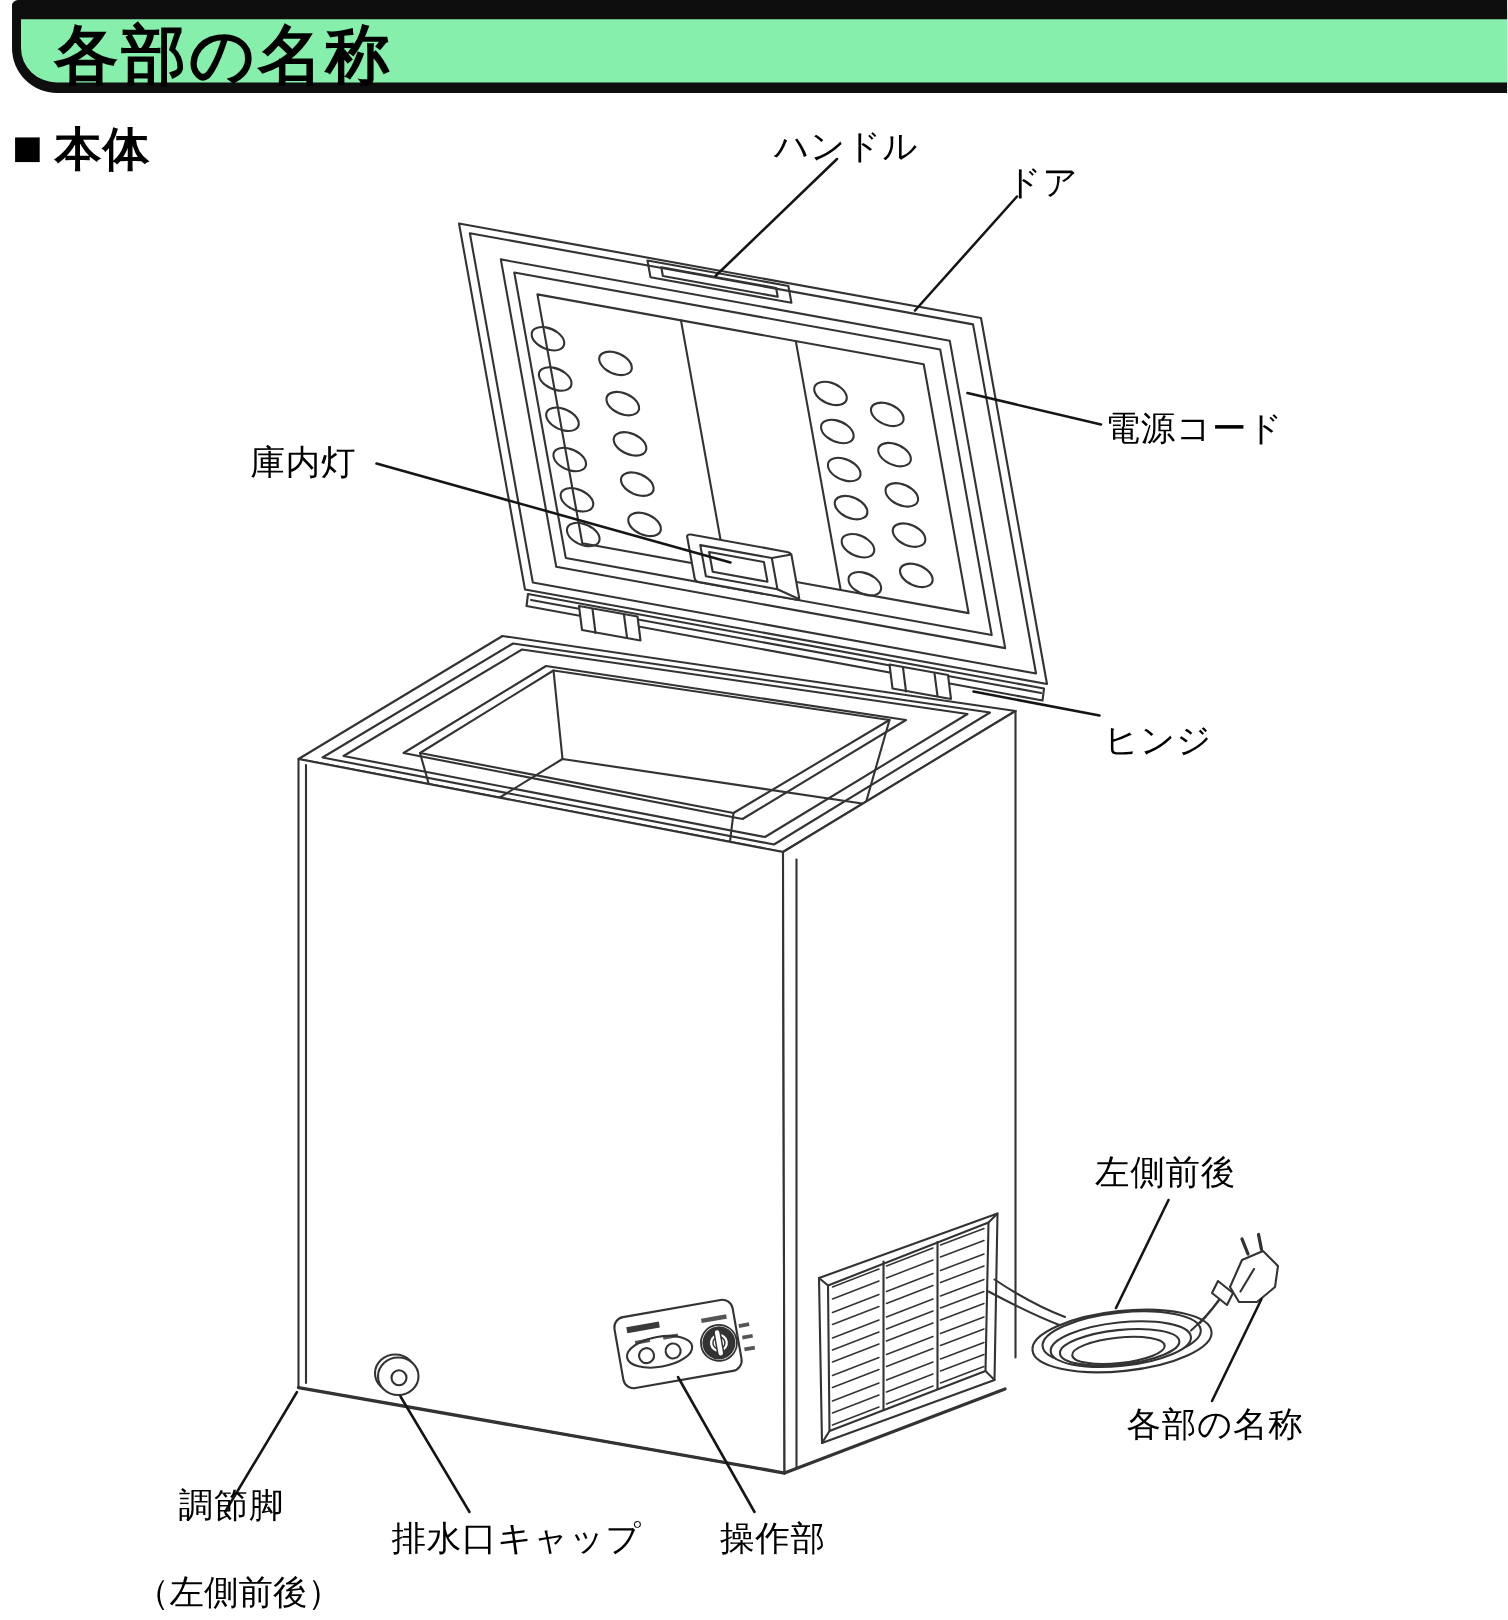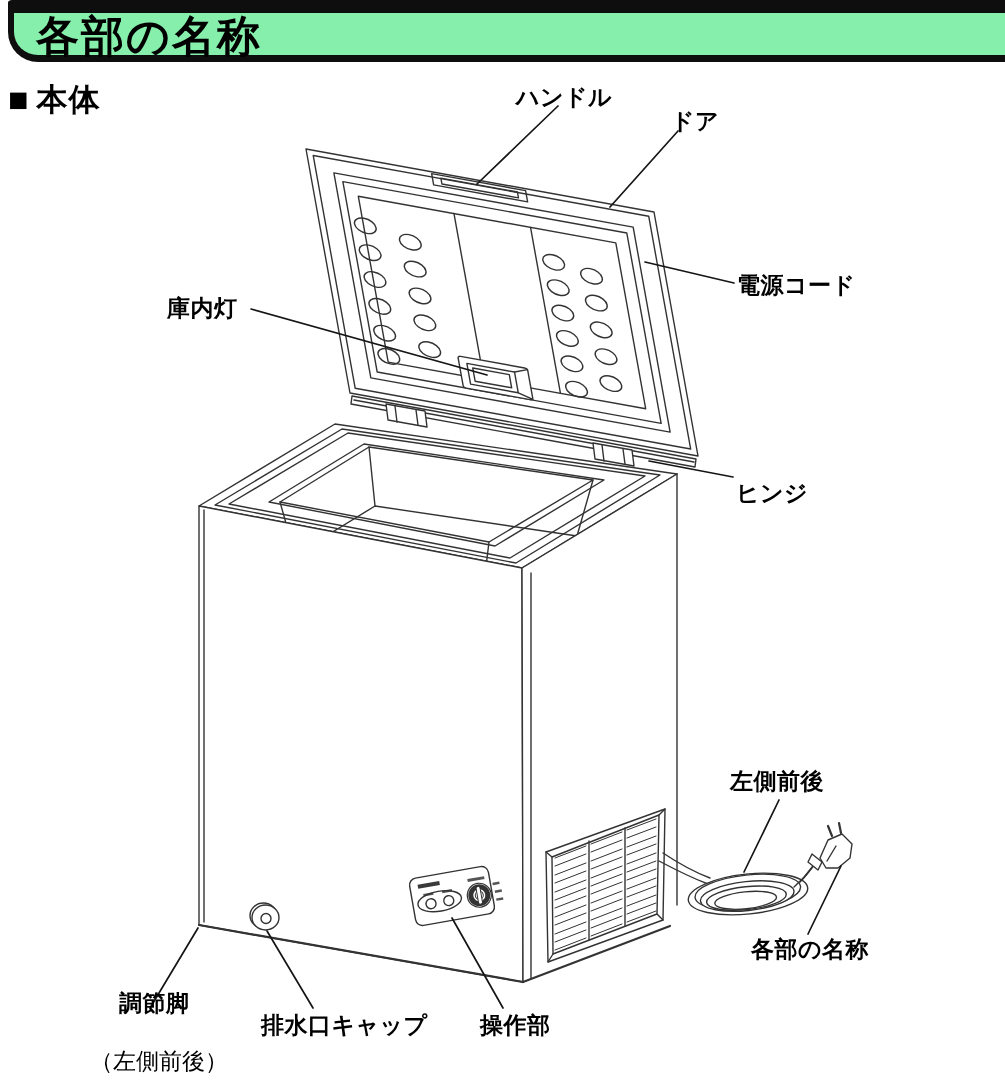--- a/index.html
+++ b/index.html
@@ -24,21 +24,21 @@
   
   .section{position:absolute;left:8px;top:82px;display:flex;align-items:center;}
   .section .marker{font-size:34px;font-weight:bold;color:#000;line-height:1;}
   .section .s-title{font-size:31px;font-weight:bold;color:#000;line-height:1;margin-left:8px;letter-spacing:1px;}
   
   #diagram{position:absolute;left:0;top:0;width:1005px;height:1080px;}
   svg{display:block;}
   .ln *{vector-effect:non-scaling-stroke;}
   
   .lbl{
-    position:absolute;font-size:23px;font-weight:bold;color:#000;
+    position:absolute;font-size:23px;font-weight:normal;color:#000;
     line-height:1.15;white-space:nowrap;letter-spacing:0.5px;
   }
   .lbl.light{font-weight:normal;letter-spacing:0;}
 </style>
 </head>
 <body>
 
 <div class="banner">
   <div class="banner-title">各部の名称</div>
 </div>

